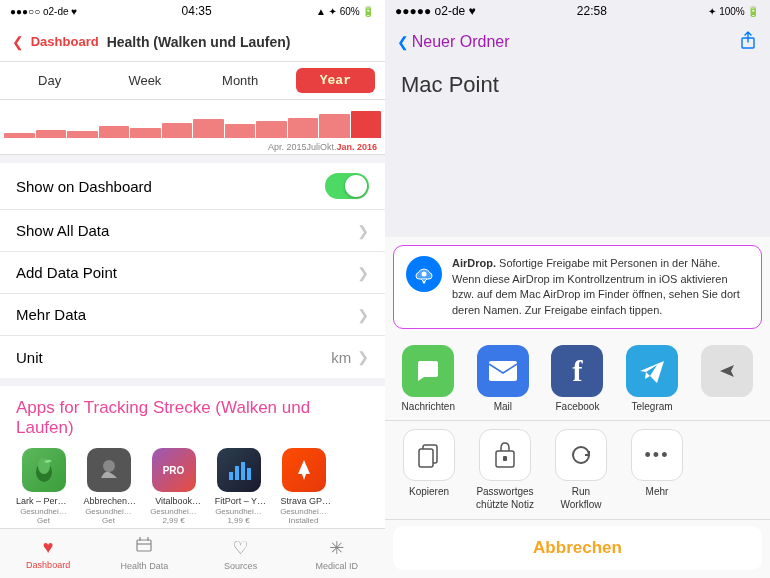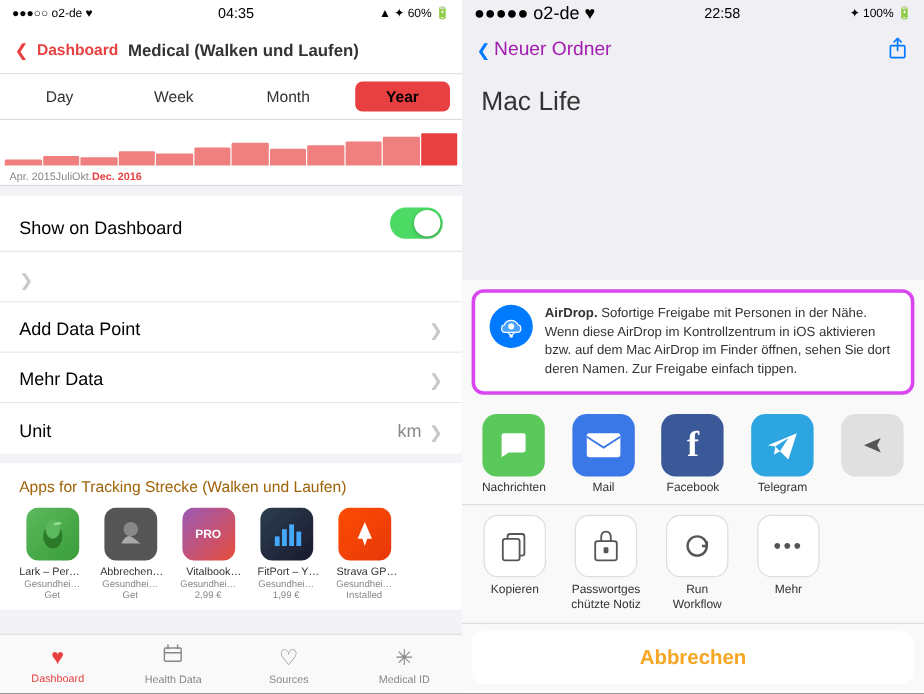--- a/index.html
+++ b/index.html
@@ -71,22 +71,23 @@
     .period-tab {
       flex: 1;
       text-align: center;
       padding: 5px 2px;
       border-radius: 6px;
       font-size: 13px;
       color: #333;
     }
     .period-tab.active {
       background: #e84040;
-      color: #000000;
+      color: #fef9c3;
       font-weight: 600;
+      font-family: Liberation Mono, monospace;
     }
 
     .chart-area {
       background: #fff;
       height: 55px;
       margin: 0;
       position: relative;
       overflow: hidden;
       border-bottom: 1px solid #ddd;
     }
@@ -102,34 +103,34 @@
       background: #f08080;
       border-radius: 1px 1px 0 0;
       min-height: 2px;
     }
     .chart-bar.highlight { background: #e84040; }
     .chart-labels {
       position: absolute;
       bottom: 2px;
       left: 0; right: 0;
       display: flex;
-      justify-content: flex-start;
+      justify-content: flex-end;
       padding: 0 8px;
       font-size: 9px;
       color: #888;
     }
     .chart-label-hl { color: #e84040; font-weight: 600; }
 
     .settings-section {
       margin-top: 8px;
     }
     .settings-row {
       background: #fff;
       display: flex;
-      align-items: flex-end;
+      align-items: center;
       padding: 10px 16px;
       border-bottom: 1px solid #e5e5ea;
       min-height: 42px;
     }
     .settings-row:last-child { border-bottom: none; }
     .settings-row-label {
       font-size: 15px;
       color: #000;
       flex: 1;
     }
@@ -159,22 +160,22 @@
       right: 2px;
       box-shadow: 0 1px 3px rgba(0,0,0,0.3);
     }
 
     .apps-section {
       margin-top: 8px;
       background: #fff;
       padding: 12px 16px 8px;
     }
     .apps-section-title {
-      font-size: 13px;
-      color: #a16207;
+      font-size: 17px;
+      color: #ec4899;
       font-weight: 500;
       margin-bottom: 10px;
     }
     .apps-row {
       display: flex;
       gap: 10px;
       overflow: hidden;
     }
     .app-item {
       display: flex;
@@ -304,21 +305,21 @@
     }
 
     .share-airdrop-banner {
       background: #fff;
       margin: 8px;
       border-radius: 10px;
       padding: 10px 12px;
       display: flex;
       align-items: flex-start;
       gap: 10px;
-      border: 3px solid #d946ef;
+      border: 1px solid #d946ef;
     }
     .airdrop-icon {
       width: 36px;
       height: 36px;
       background: #007aff;
       border-radius: 50%;
       display: flex;
       align-items: center;
       justify-content: center;
       color: #fff;
@@ -435,21 +436,21 @@
     <div class="status-bar-right">
       <span style="font-size:10px;">▲ ✦ 60% 🔋</span>
     </div>
   </div>
 
   <div class="nav-bar">
     <div class="nav-back">
       <span>❮</span>
       <span class="nav-title">Dashboard</span>
     </div>
-    <span class="nav-page-title">Medical (Walken und Laufen)</span>
+    <span class="nav-page-title">Health (Walken und Laufen)</span>
   </div>
 
   <div class="period-tabs">
     <div class="period-tab">Day</div>
     <div class="period-tab">Week</div>
     <div class="period-tab">Month</div>
     <div class="period-tab active">Year</div>
   </div>
 
   <div class="chart-area">
@@ -464,34 +465,35 @@
       <div class="chart-bar" style="height:40%;"></div>
       <div class="chart-bar" style="height:50%;"></div>
       <div class="chart-bar" style="height:60%;"></div>
       <div class="chart-bar" style="height:70%;"></div>
       <div class="chart-bar highlight" style="height:80%;"></div>
     </div>
     <div class="chart-labels">
       <span>Apr. 2015</span>
       <span>Juli</span>
       <span>Okt.</span>
-      <span class="chart-label-hl">Dec. 2016</span>
+      <span class="chart-label-hl">Jan. 2016</span>
     </div>
   </div>
 
   <div class="settings-section">
 
     <div class="settings-row">
       <span class="settings-row-label">Show on Dashboard</span>
       <div class="toggle">
         <div class="toggle-knob"></div>
       </div>
     </div>
 
     <div class="settings-row">
+      <span class="settings-row-label">Show All Data</span>
       <span class="chevron">❯</span>
     </div>
 
     <div class="settings-row">
       <span class="settings-row-label">Add Data Point</span>
       <span class="chevron">❯</span>
     </div>
 
     <div class="settings-row">
       <span class="settings-row-label">Mehr Data</span>
@@ -594,41 +596,41 @@
       <span class="tab-icon">✳</span>
       <span>Medical ID</span>
     </div>
   </div>
 
 </div>
 
 <div class="phone-right">
 
   <div class="status-bar-dark">
-    <span style="font-size:15px;">●●●●● o2-de ♥</span>
+    <span style="font-size:12px;">●●●●● o2-de ♥</span>
     <span style="font-size:12px; font-weight:500;">22:58</span>
     <span style="font-size:10px;">✦ 100% 🔋</span>
   </div>
 
   <div class="nav-bar-right">
     <div class="nav-back-right">
       <span>❮</span>
       <span style="font-size:16px; color:#a21caf;">Neuer Ordner</span>
     </div>
     <div style="width:30px;"></div>
     <span style="color:#007aff; font-size:16px;">
       <svg width="20" height="20" viewBox="0 0 20 20" fill="none">
           <rect x="4" y="8" width="12" height="10" rx="1" stroke="#007aff" stroke-width="1.4"></rect>
           <path d="M10 2 L10 12 M7 5 L10 2 L13 5" stroke="#007aff" stroke-width="1.4" stroke-linecap="round" stroke-linejoin="round"></path>
         </svg>
     </span>
   </div>
 
   <div class="folder-name-area">
-    <div class="folder-name">Mac Life</div>
+    <div class="folder-name">Mac Point</div>
   </div>
 
   <div class="folder-empty"></div>
 
   <div class="share-sheet">
 
     
     <div class="share-airdrop-banner">
       <div class="airdrop-icon">
         <svg width="22" height="22" viewBox="0 0 22 22" fill="none">

